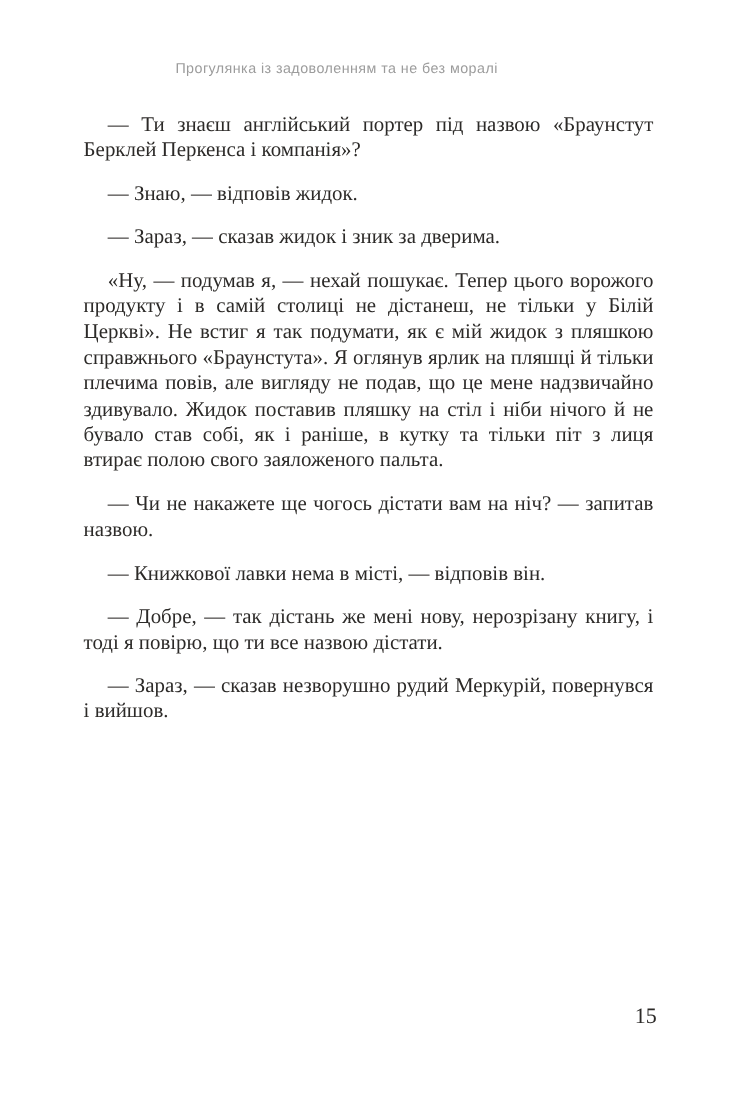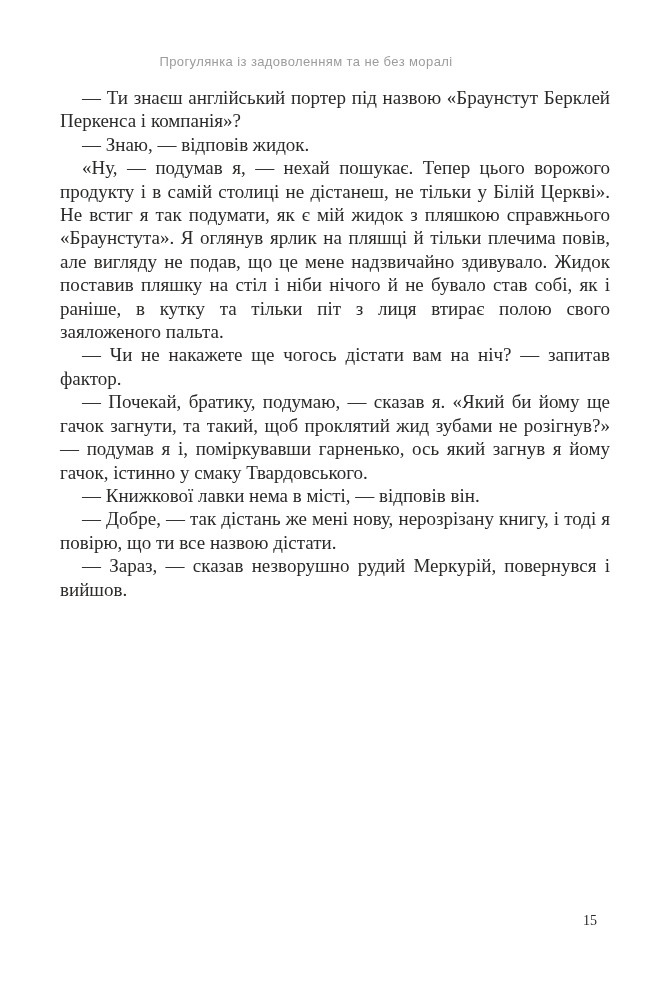--- a/index.html
+++ b/index.html
@@ -32,43 +32,43 @@
     position:absolute;
     top:86px;left:60px;width:550px;
     color:var(--text);
     font-size:19px;
     line-height:23.4px;
     text-align:justify;
     hyphens:auto;
     -webkit-hyphens:auto;
   }
   .text-block p{
-    margin:0;
+    margin:16px;
     padding:0;
     text-indent:22px;
   }
   .page-number{
     position:absolute;
     top:913px;
     right:70px;
-    font-size:14px;
+    font-size:20px;
     color:var(--text);
   }
 </style>
 </head>
 <body>
 
 <div class="page">
   <div class="running-head">Прогулянка із задоволенням та не без моралі</div>
 
   <div class="text-block">
       <p>— Ти знаєш англійський портер під назвою «Браунстут Берклей Перкенса і компанія»?</p>
       <p>— Знаю, — відповів жидок.</p>
+      <p>— Зараз, — сказав жидок і зник за дверима.</p>
       <p>«Ну, — подумав я, — нехай пошукає. Тепер цього ворожого продукту і в самій столиці не дістанеш, не тільки у Білій Церкві». Не встиг я так подумати, як є мій жидок з пляшкою справжнього «Браунстута». Я оглянув ярлик на пляшці й тільки плечима повів, але вигляду не подав, що це мене надзвичайно здивувало. Жидок поставив пляшку на стіл і ніби нічого й не бувало став собі, як і раніше, в кутку та тільки піт з лиця втирає полою свого заяложеного пальта.</p>
-      <p>— Чи не накажете ще чогось дістати вам на ніч? — запитав фактор.</p>
-      <p>— Почекай, братику, подумаю, — сказав я. «Який би йому ще гачок загнути, та такий, щоб проклятий жид зубами не розігнув?» — подумав я і, поміркувавши гарненько, ось який загнув я йому гачок, істинно у смаку Твардовського.</p>
+      <p>— Чи не накажете ще чогось дістати вам на ніч? — запитав назвою.</p>
       <p>— Книжкової лавки нема в місті, — відповів він.</p>
       <p>— Добре, — так дістань же мені нову, нерозрізану книгу, і тоді я повірю, що ти все назвою дістати.</p>
       <p>— Зараз, — сказав незворушно рудий Меркурій, повернувся і вийшов.</p>
     </div>
 
   <div class="page-number">15</div>
 </div>
 
 </body></html>

